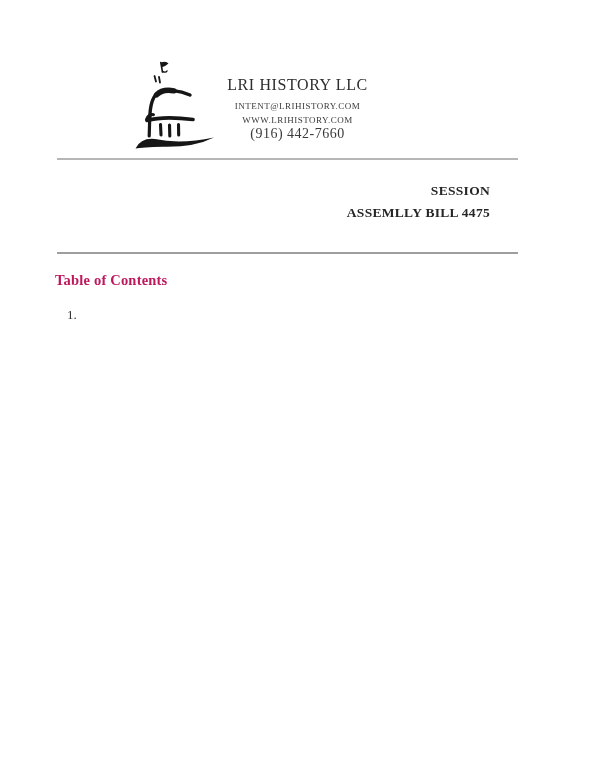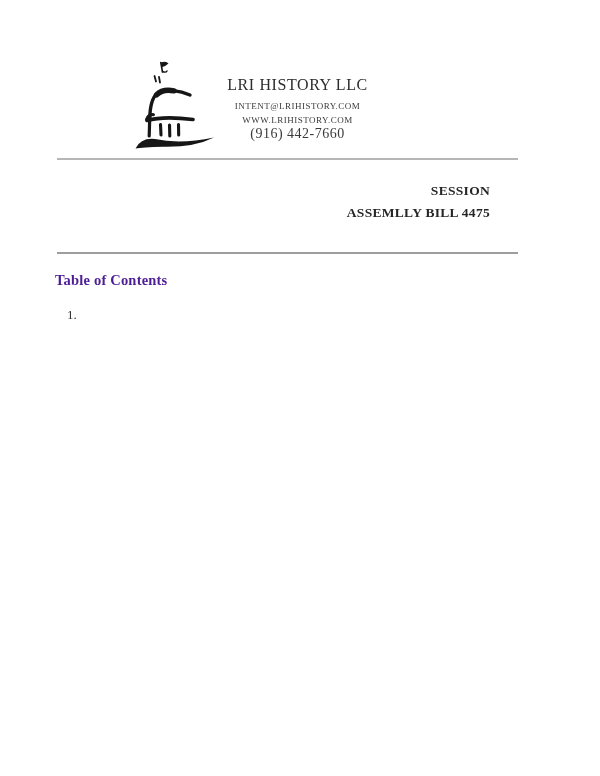--- a/index.html
+++ b/index.html
@@ -69,21 +69,21 @@
   .session-line { white-space: pre; }
 
   
   .toc-heading {
     position: absolute;
     left: 55px;
     top: 272px;
     font-weight: bold;
     font-size: 14.5px;
     letter-spacing: 0.2px;
-    color: #4c1d95;
+    color: #be185d;
   }
   .toc-list {
     position: absolute;
     left: 67px;
     top: 306px;
     font-size: 13px;
     color: #333333;
   }
   .toc-item { display: flex; line-height: 17px; }
   .toc-item .num { width: 21px; }

